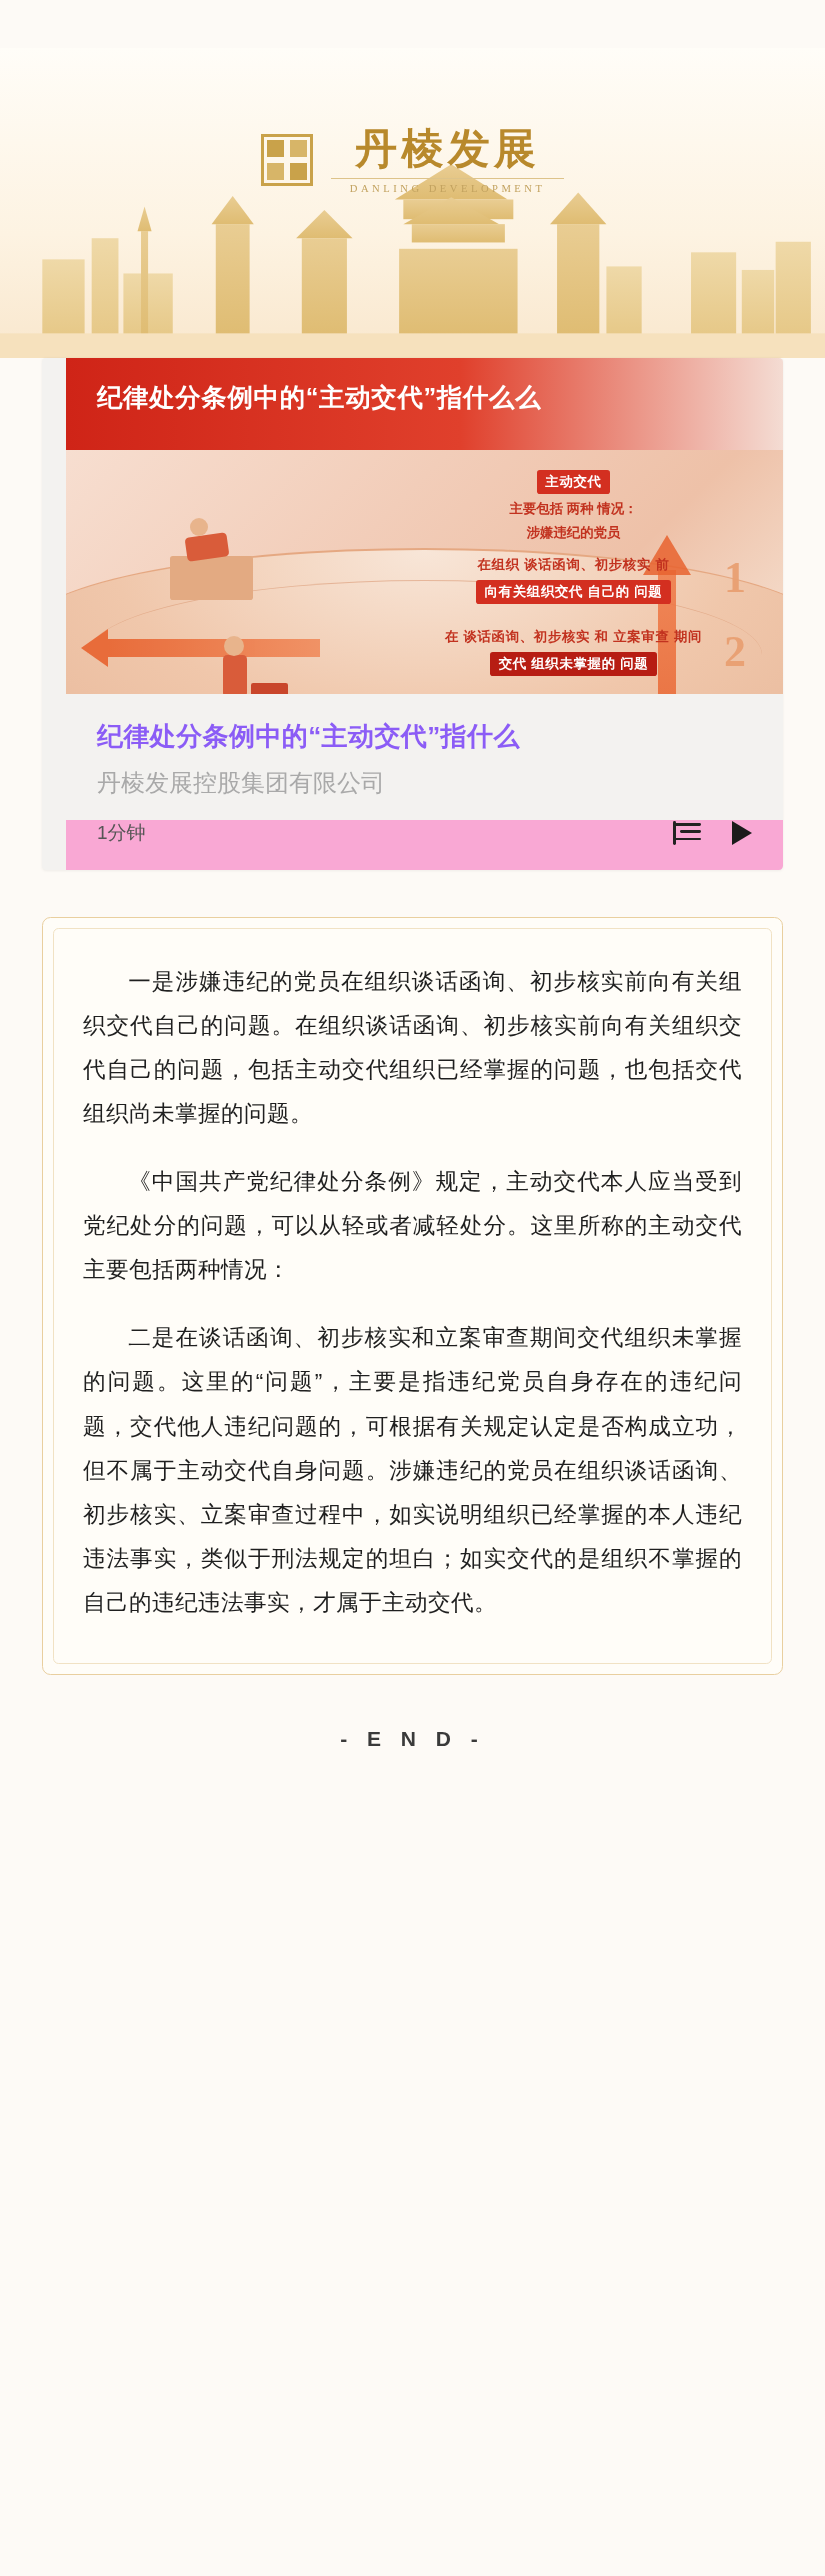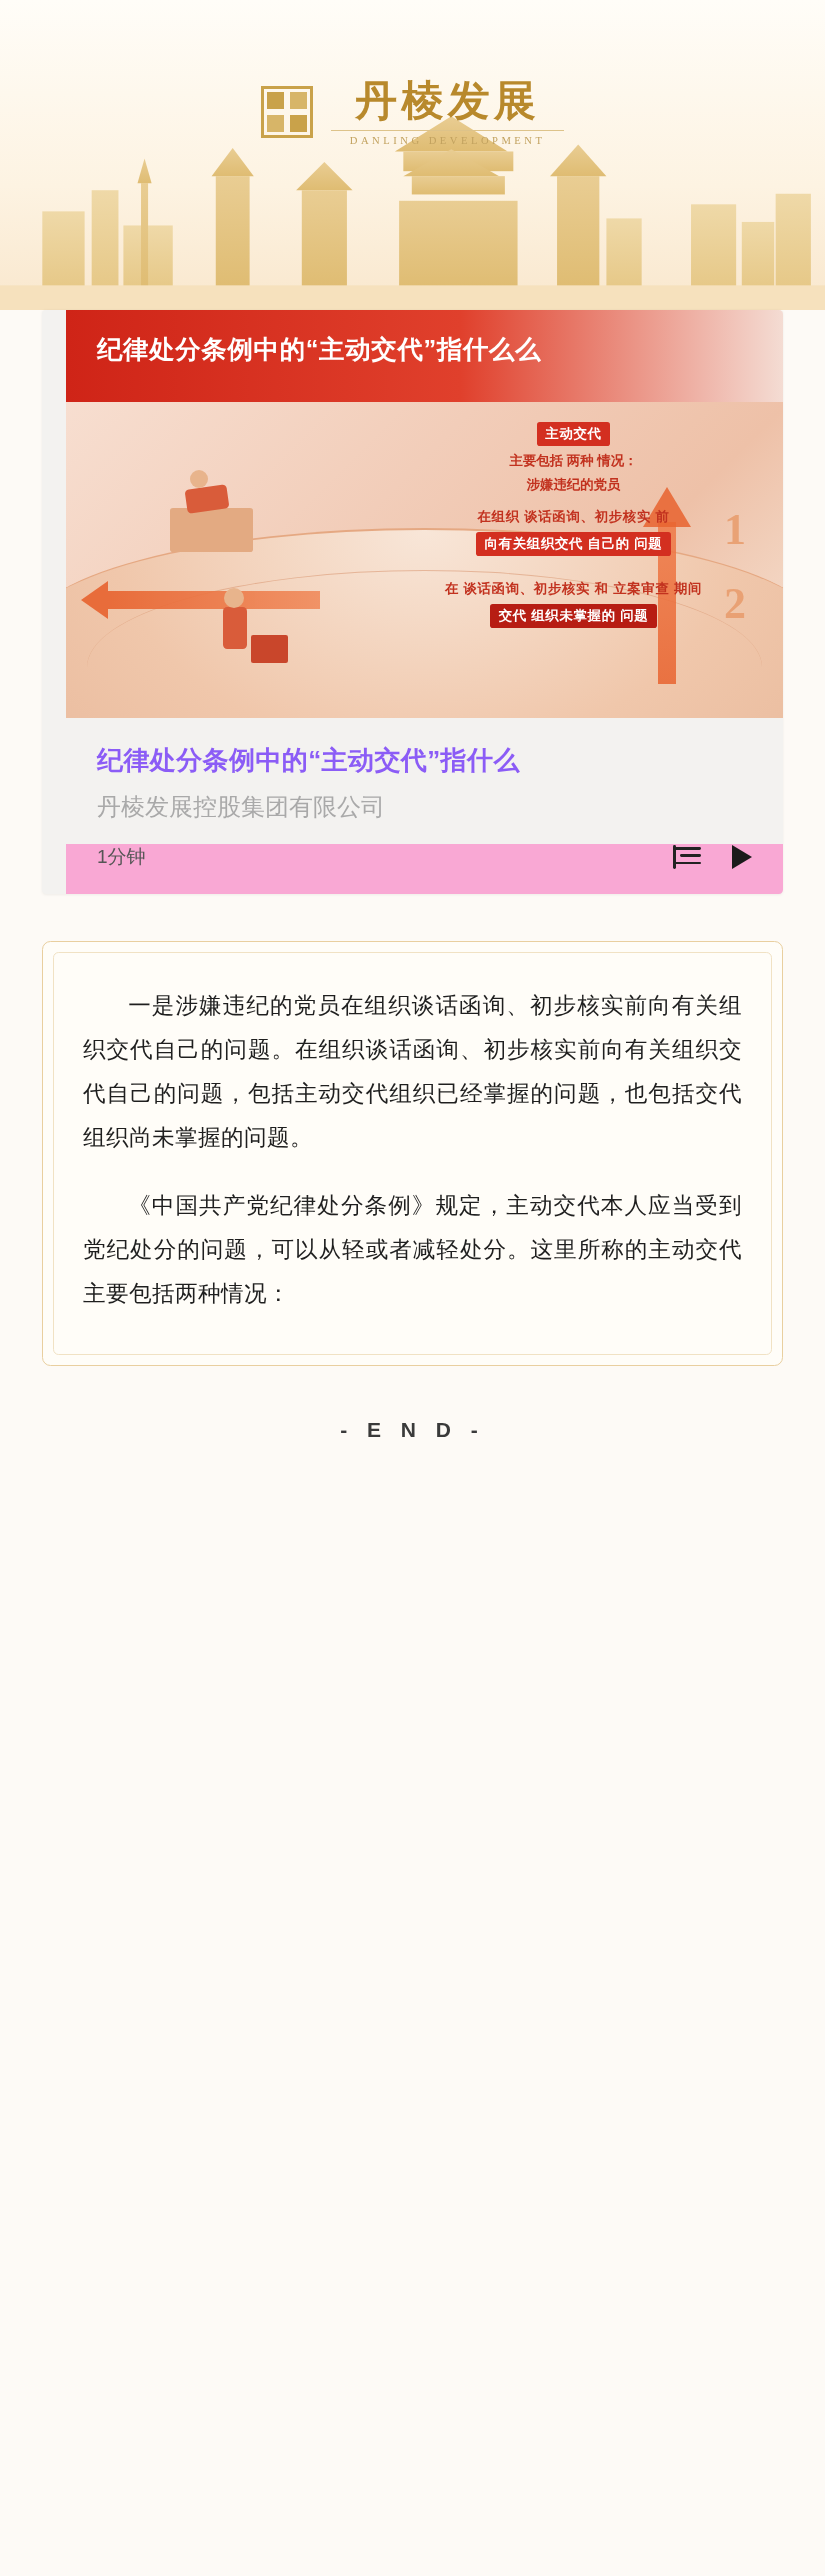--- a/index.html
+++ b/index.html
@@ -15,20 +15,21 @@
     overflow-x: hidden;
   }
 
   
   .banner {
     position: relative;
     width: 825px;
     height: 310px;
     background: linear-gradient(180deg, #fffdf9 0%, #fdf4e6 55%, #fbeeda 100%);
     overflow: hidden;
+    margin-top: 48px;
   }
   .banner-sky {
     position: absolute; left: 0; top: 0; width: 100%; height: 100%;
   }
   .logo-wrap {
     position: absolute;
     left: 0; right: 0; top: 78px;
     display: flex;
     align-items: center;
     justify-content: center;
@@ -89,21 +90,21 @@
   }
   .video-title-bar .t {
     color: #fff;
     font-size: 25.4px;
     font-weight: bold;
     line-height: 1.45;
     letter-spacing: 0.7px;
   }
   .video-thumb {
     position: relative;
-    height: 316px;
+    height: 244px;
     background: linear-gradient(135deg, #f7ded0 0%, #f2cdb9 40%, #eec1a8 70%, #f6e3d4 100%);
     overflow: hidden;
   }
   .thumb-stage {
     position: absolute; left: -6%; right: -6%; top: 40%; bottom: -30%;
     background: radial-gradient(ellipse at 50% 0%, #f8e6d8 0%, #f0c7ab 55%, #e8b89a 100%);
     border-radius: 50% 50% 0 0 / 38% 38% 0 0;
     border-top: 2.1px solid #e5a882;
   }
   .thumb-stage:after {
@@ -394,16 +395,17 @@
           <span></span>
         </div>
       <div class="icon-play"></div>
     </div>
   </div>
 </div>
 
 <div class="article">
   <p>一是涉嫌违纪的党员在组织谈话函询、初步核实前向有关组织交代自己的问题。在组织谈话函询、初步核实前向有关组织交代自己的问题，包括主动交代组织已经掌握的问题，也包括交代组织尚未掌握的问题。</p>
   <p>《中国共产党纪律处分条例》规定，主动交代本人应当受到党纪处分的问题，可以从轻或者减轻处分。这里所称的主动交代主要包括两种情况：</p>
+  <p>二是在谈话函询、初步核实和立案审查期间交代组织未掌握的问题。这里的“问题”，主要是指违纪党员自身存在的违纪问题，交代他人违纪问题的，可根据有关规定认定是否构成立功，但不属于主动交代自身问题。涉嫌违纪的党员在组织谈话函询、初步核实、立案审查过程中，如实说明组织已经掌握的本人违纪违法事实，类似于刑法规定的坦白；如实交代的是组织不掌握的自己的违纪违法事实，才属于主动交代。</p>
 </div>
 
 <div class="end-mark">- E N D -</div>
 
 
 </body></html>

